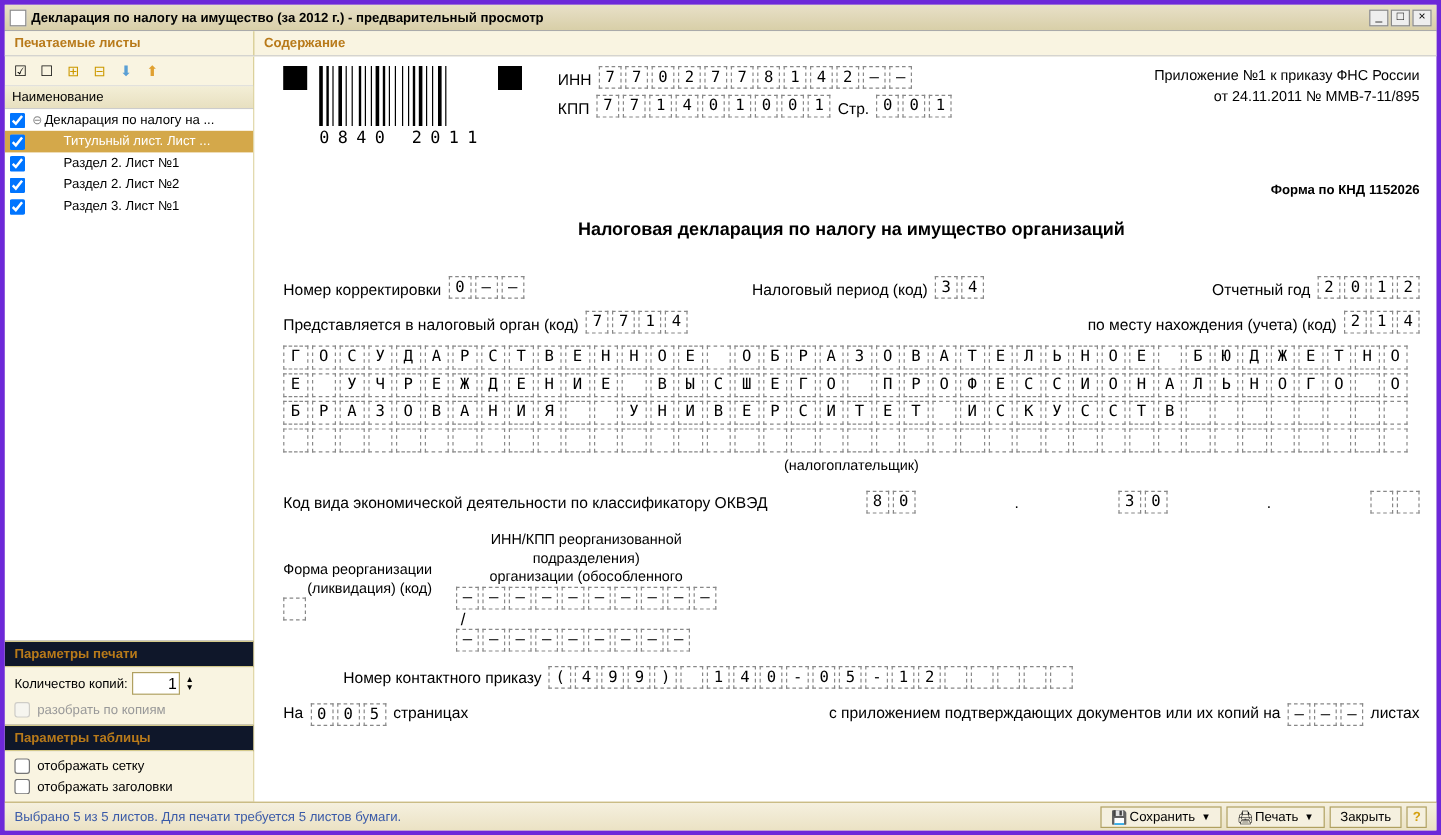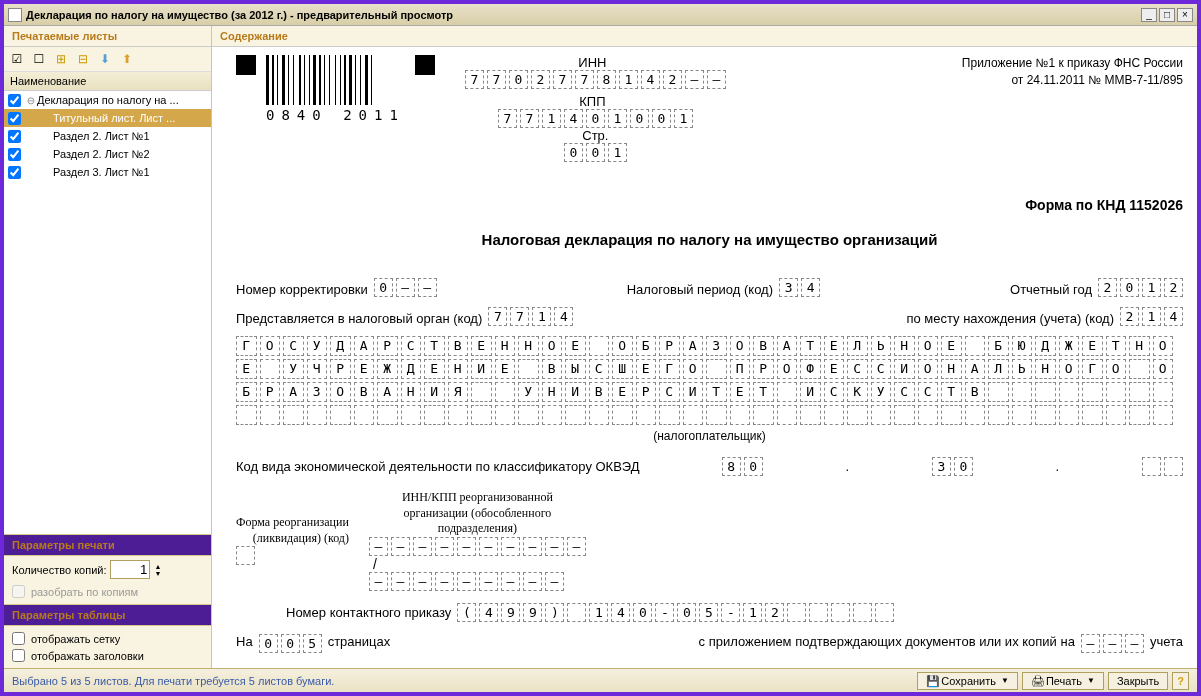--- a/index.html
+++ b/index.html
@@ -17,51 +17,51 @@
 .sidebar { width: 208px; background: #f9f4e1; border-right: 1px solid #d4c98a; display: flex; flex-direction: column; }
 .toolbar { padding: 3px 4px; display: flex; gap: 4px; border-bottom: 1px solid #ddd; }
 .tbtn { width: 18px; height: 18px; border: 1px solid transparent; display: flex; align-items: center; justify-content: center; cursor: pointer; font-size: 12px; }
 .tree-header { background: linear-gradient(#f3eed6, #e8e0c0); border-bottom: 1px solid #ccc; padding: 3px 6px; font-size: 11px; }
 .tree { flex: 1; background: #fff; overflow: auto; }
 .tree-row { display: flex; align-items: center; padding: 2px 4px; height: 18px; cursor: pointer; }
 .tree-row.selected { background: #d4a84a; color: #fff; }
 .tree-row input[type=checkbox] { margin-right: 4px; }
 .tree-exp { width: 12px; text-align: center; color: #888; font-size: 10px; }
 .tree-indent { display: inline-block; }
-.section-hdr { background: #4c1d95; color: #b87a1a; font-weight: bold; padding: 4px 8px; border-top: 1px solid #d4c98a; border-bottom: 1px solid #d4c98a; }
+.section-hdr { background: #0f172a; color: #b87a1a; font-weight: bold; padding: 4px 8px; border-top: 1px solid #d4c98a; border-bottom: 1px solid #d4c98a; }
 .section-body { padding: 4px 8px; background: #f9f4e1; }
 .row { display: flex; align-items: center; margin-bottom: 4px; gap: 4px; }
 .spin { width: 40px; border: 1px solid #b0a060; padding: 1px 2px; text-align: right; background: #fff; }
 .chk-row { display: flex; align-items: center; gap: 4px; padding: 2px 0; }
 .chk-row input { margin-right: 2px; }
 
 .content { flex: 1; background: #fff; overflow: auto; padding: 8px 14px 8px 24px; position: relative; }
 .top-block { display: flex; align-items: flex-start; margin-bottom: 4px; }
 .black-sq { width: 20px; height: 20px; background: #000; }
 .barcode-wrap { margin-left: 10px; margin-right: 10px; text-align: left; }
 .barcode { display: flex; gap: 1px; height: 50px; }
 .barcode span { display: inline-block; background: #000; height: 100%; }
 .barcode-num { letter-spacing: 7px; font-family: monospace; font-size: 14px; margin-top: 2px; }
 .inn-kpp { margin-left: 30px; }
-.cell-row { display: flex; align-items: center; margin-bottom: 5px; gap: 0; flex-direction: column; }
+.cell-row { display: flex; align-items: flex-end; margin-bottom: 5px; gap: 0; }
 .cell-row .lbl { font-size: 13px; margin-right: 6px; }
 .cells { display: flex; gap: 3px; }
 .cell { width: 19px; height: 19px; border: 1px dashed #888; text-align: center; line-height: 17px; font-size: 13px; font-family: monospace; }
 .annex { margin-left: auto; text-align: right; font-size: 12px; line-height: 1.4; }
-.knd { text-align: right; font-weight: bold; font-size: 14px; margin: 30px 0 18px; }
+.knd { text-align: right; font-weight: bold; font-size: 11px; margin: 30px 0 18px; }
 .title { text-align: center; font-weight: bold; font-size: 15px; margin-bottom: 30px; }
 .form-line { display: flex; align-items: center; justify-content: space-between; margin: 0 0 10px; font-size: 13px; gap: 12px; }
 .form-line .grp { display: flex; align-items: flex-end; gap: 6px; }
 .big-grid { margin: 4px 0; }
 .big-grid .grow { display: flex; gap: 3px; margin-bottom: 3px; }
 .bc { width: 20.5px; height: 20px; border: 1px dashed #888; text-align: center; line-height: 18px; font-size: 13px; font-family: monospace; }
 .caption { text-align: center; font-size: 12px; margin: 2px 0 14px; }
 .mid-line { display: flex; align-items: center; justify-content: space-between; gap: 6px; font-size: 13px; margin-bottom: 14px; }
 .reorg-line { display: flex; align-items: center; gap: 20px; font-size: 12px; margin-bottom: 12px; }
-.reorg-lbl { text-align: right; line-height: 1.3; font-family: Liberation Serif, serif; }
+.reorg-lbl { text-align: right; line-height: 1.3; }
 .phone-line { display: flex; align-items: center; gap: 6px; font-size: 13px; justify-content: flex-start; margin-left: 50px; margin-bottom: 12px; }
 .pages-line { display: flex; align-items: flex-start; gap: 6px; font-size: 13px; }
 .dot { width: 5px; text-align: center; }
 
 .status { background: linear-gradient(#f5f0df, #ebe2c4); border-top: 1px solid #c0b070; height: 24px; display: flex; align-items: center; padding: 0 8px; font-size: 11px; }
 .status-text { color: #3a5aa8; flex: 1; }
 .status-btns { display: flex; gap: 4px; }
 .sbtn { border: 1px solid #b0a060; background: #f5f0df; padding: 2px 8px; cursor: pointer; display: flex; align-items: center; gap: 3px; font-size: 11px; }
 .sico { width: 12px; height: 12px; }
 .disabled { color: #999; }
@@ -500,22 +500,22 @@
               <div>Форма реорганизации</div>
               <div>(ликвидация) (код)</div>
             </div>
           <div class="cells">
               <div class="cell"></div>
             </div>
         </div>
         <div class="grp">
           <div class="reorg-lbl" style="text-align:center">
               <div>ИНН/КПП реорганизованной</div>
+              <div>подразделения)</div>
               <div>организации (обособленного</div>
-              <div>подразделения)</div>
             </div>
           <div class="cells" id="reorg-inn">
               <div class="cell">–</div>
               <div class="cell">–</div>
               <div class="cell">–</div>
               <div class="cell">–</div>
               <div class="cell">–</div>
               <div class="cell">–</div>
               <div class="cell">–</div>
               <div class="cell">–</div>
@@ -571,21 +571,21 @@
             <div class="cell">5</div>
           </div>
         <span>страницах</span>
         <span style="flex:1"></span>
         <span>с приложением подтверждающих документов или их копий на</span>
         <div class="cells" id="attach-cells">
             <div class="cell">–</div>
             <div class="cell">–</div>
             <div class="cell">–</div>
           </div>
-        <span>учета</span>
+        <span>листах</span>
       </div>
     </div>
   </div>
 
   <div class="status">
     <div class="status-text">Выбрано 5 из 5 листов. Для печати требуется 5 листов бумаги.</div>
     <div class="status-btns">
       <div class="sbtn">
           <span class="sico">💾</span>
           <span>Сохранить</span>

